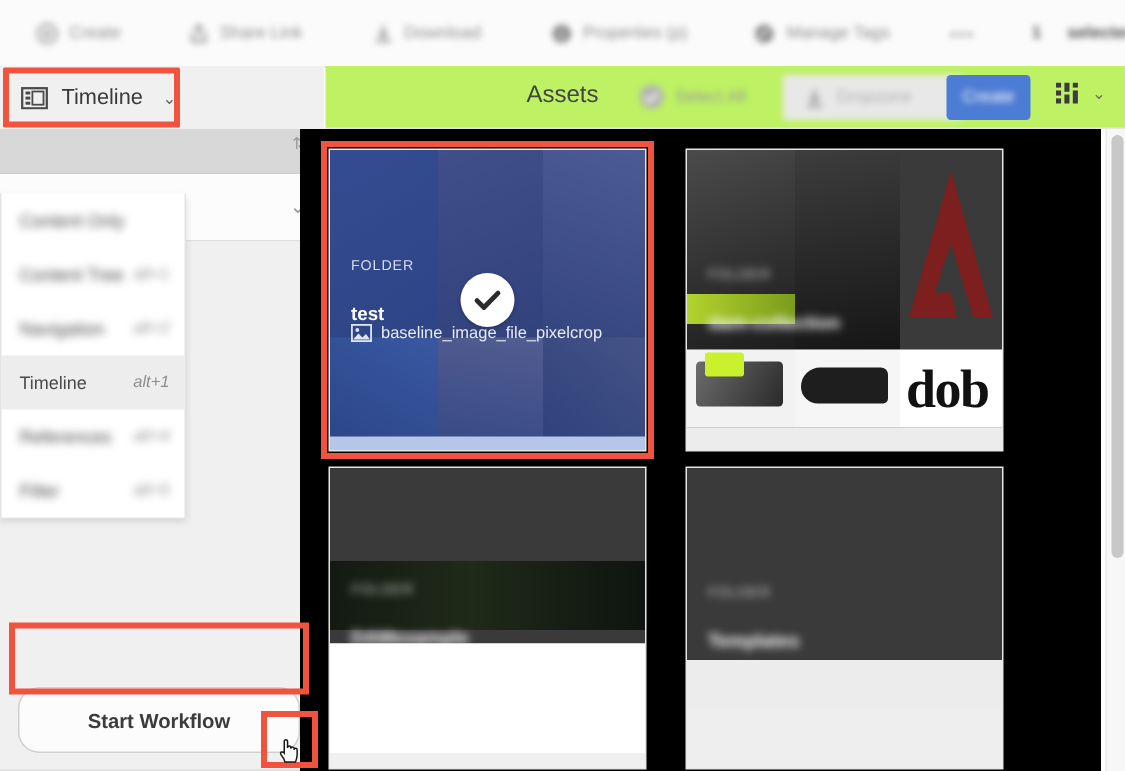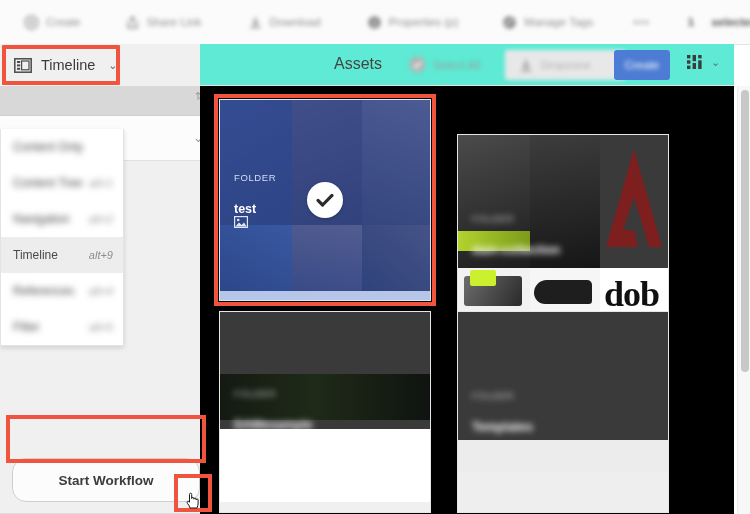--- a/index.html
+++ b/index.html
@@ -96,22 +96,22 @@
     background:#f0f0f0;border-top:1px solid #dcdcdc;box-sizing:border-box;
   }
   #hl-send{
     position:absolute;left:174px;top:474px;width:38px;height:38px;
     border:4px solid #f0533e;box-sizing:border-box;pointer-events:none;z-index:40;
   }
   #cursor{position:absolute;left:186px;top:489px;width:16px;height:20px;z-index:45;}
 
   
   #assets-head{
-    position:absolute;left:200px;top:44px;width:534px;height:42px;
-    background:#5eead4;border-bottom:1px solid #e4e4e4;box-sizing:border-box;
+    position:absolute;left:217px;top:44px;width:534px;height:42px;
+    background:#bef264;border-bottom:1px solid #e4e4e4;box-sizing:border-box;
   }
   #assets-title{
     position:absolute;left:134px;top:11px;font-size:16px;color:#444;
   }
   #select-all{
     position:absolute;left:209px;top:12px;display:flex;align-items:center;gap:7px;
     color:#9c9c9c;font-size:11.5px;
   }
   #dropzone{
     position:absolute;left:305px;top:6px;width:120px;height:30px;
@@ -157,21 +157,21 @@
   #c1-check{
     position:absolute;left:50%;top:50%;transform:translate(-50%,-50%);
     width:36px;height:36px;border-radius:50%;background:#fff;z-index:8;
     display:flex;align-items:center;justify-content:center;
     box-shadow:0 1px 3px rgba(0,0,0,.25);
   }
   
   .tile{position:absolute;}
 
   
-  #card2{left:258px;top:14px;width:210px;height:200px;margin-top:35px;}
+  #card2{left:258px;top:14px;width:210px;height:200px;}
   #c2-label{left:14px;top:78px;}
 
   
   #card3{left:20px;top:226px;width:210px;height:200px;}
   #c3-label{left:14px;top:76px;}
 
   
   #card4{left:258px;top:226px;width:210px;height:200px;}
   #c4-label{left:14px;top:78px;}
 
@@ -269,21 +269,21 @@
     <div class="dd-item blur3">
       <span>Content Tree</span>
       <span class="dd-sc">alt+1</span>
     </div>
     <div class="dd-item blur3">
       <span>Navigation</span>
       <span class="dd-sc">alt+2</span>
     </div>
     <div class="dd-item sel">
       <span>Timeline</span>
-      <span class="dd-sc">alt+9</span>
+      <span class="dd-sc">alt+1</span>
     </div>
     <div class="dd-item blur3">
       <span>References</span>
       <span class="dd-sc">alt+4</span>
     </div>
     <div class="dd-item blur3">
       <span>Filter</span>
       <span class="dd-sc">alt+5</span>
     </div>
   </div>
@@ -354,20 +354,21 @@
         <div class="kind">FOLDER</div>
         <div class="nm">test</div>
       </div>
 
       <div id="c1-file">
         <svg width="14" height="12" viewBox="0 0 14 12">
           <rect x="0.6" y="0.6" width="12.8" height="10.8" fill="none" stroke="#dfe5f3" stroke-width="1.2"></rect>
           <circle cx="4.2" cy="4" r="1.3" fill="#dfe5f3"></circle>
           <path d="M1.4 10.4l3.6-4 2.6 2.6 2.4-2.4 2.6 3.8z" fill="#dfe5f3"></path>
         </svg>
+        <span>baseline_image_file_pixelcrop</span>
       </div>
 
       <div id="c1-check">
         <svg width="22" height="22" viewBox="0 0 22 22">
           <path d="M4 11.4l4.6 4.6L18 6.4" fill="none" stroke="#2b2b2b" stroke-width="3.2" stroke-linecap="round" stroke-linejoin="round"></path>
         </svg>
       </div>
     </div>
   </div>
   <div id="hl-card1"></div>

